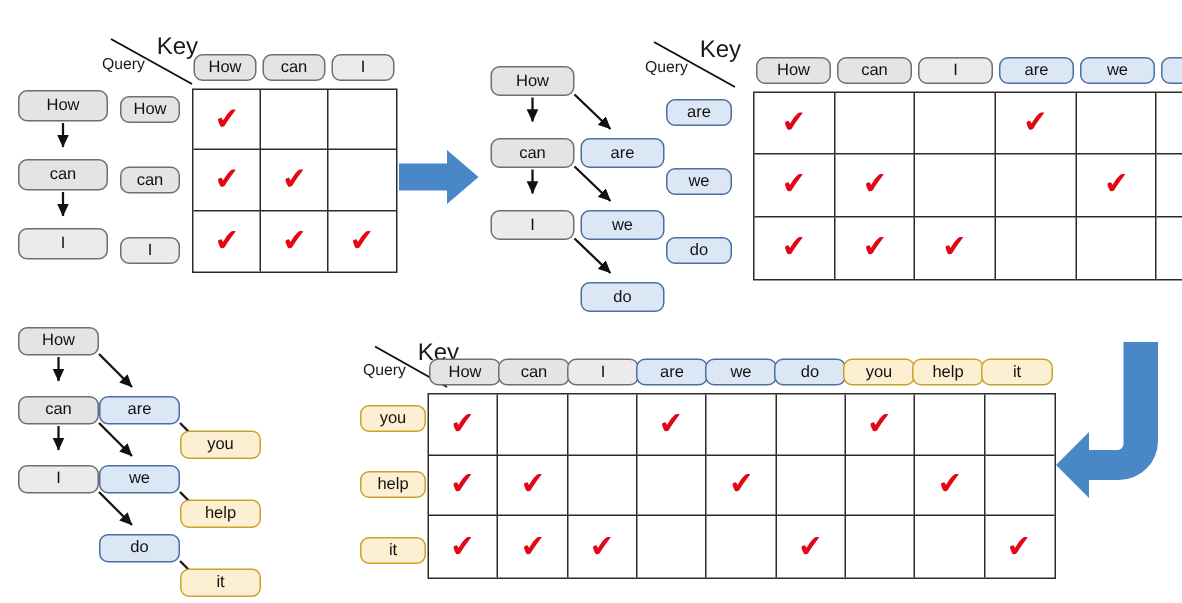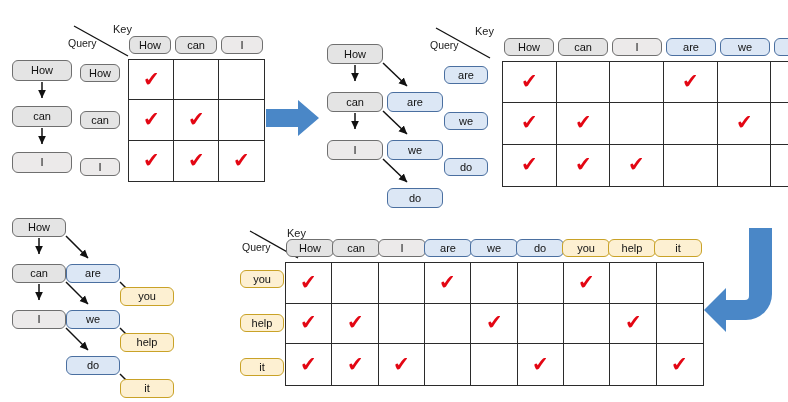--- a/index.html
+++ b/index.html
@@ -24,21 +24,21 @@
   .cell{box-sizing:border-box;border-right:1.3px solid #2b2b2b;
         border-bottom:1.3px solid #2b2b2b;display:flex;align-items:center;
         justify-content:center;}
   .cell.lastcol{border-right:none;}
   .cell.lastrow{border-bottom:none;}
   .chk{color:#e30613;font-size:20px;font-weight:bold;line-height:1;
        display:block;transform:translateY(-1px) rotate(-4deg);
        font-family:"DejaVu Sans",sans-serif;}
 
   .kq{position:absolute;width:62px;height:36px;}
-  .kq .key{position:absolute;right:0px;top:-1px;font-size:11px;color:#1a1a1a;}
+  .kq .key{position:absolute;right:0px;top:-1px;font-size:16px;color:#1a1a1a;}
   .kq .query{position:absolute;left:-2px;top:13px;font-size:10.5px;color:#1a1a1a;}
   .kq svg{position:absolute;left:0;top:0;overflow:visible;}
 
   
   .tree{position:absolute;}
   .tree svg{position:absolute;left:0;top:0;overflow:visible;}
 
   
   .bigarrow{position:absolute;}
 </style>

